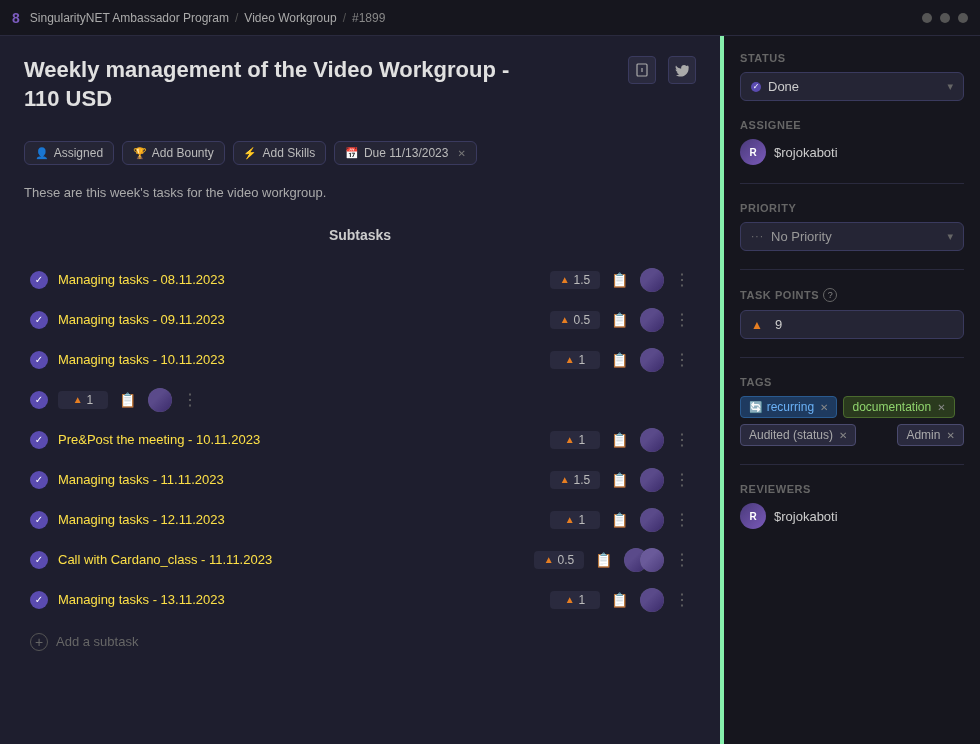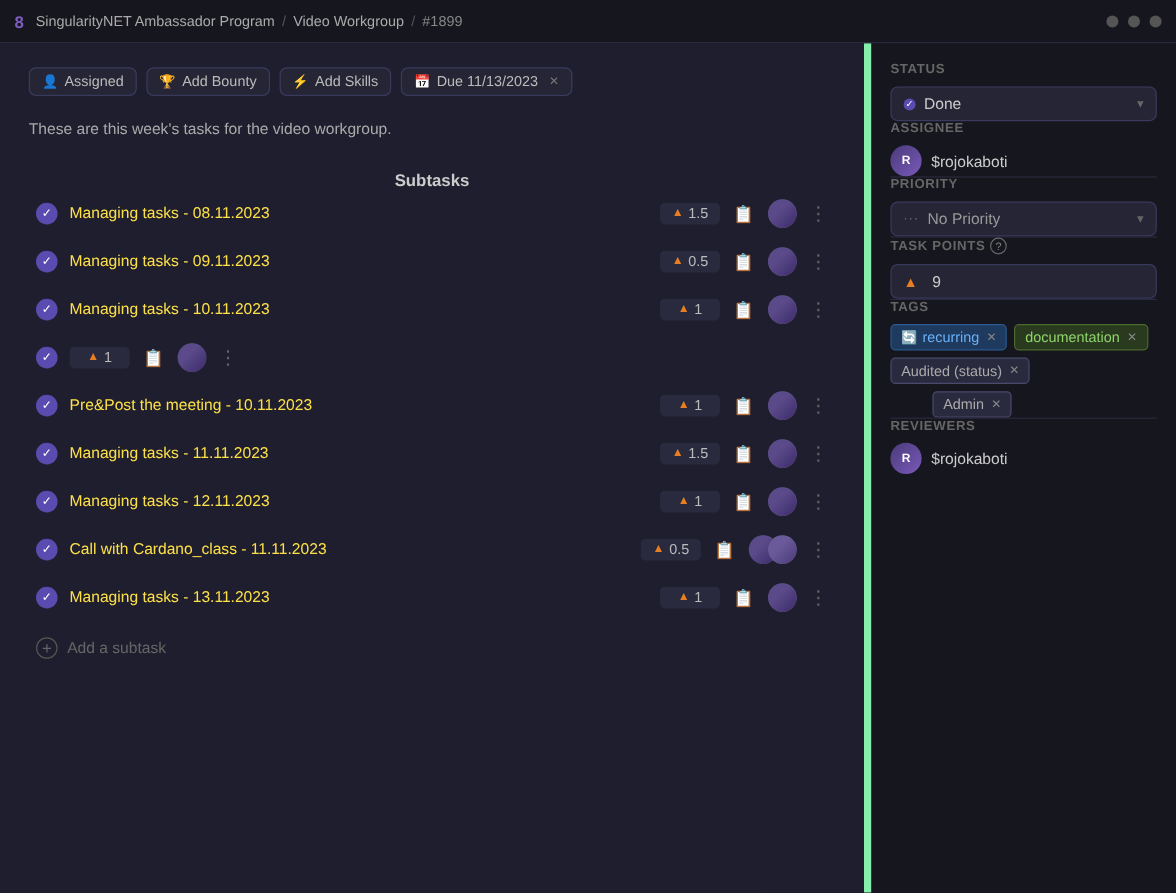--- a/index.html
+++ b/index.html
@@ -150,21 +150,21 @@
       font-size: 13px;
       margin-bottom: 24px;
       line-height: 1.5;
     }
 
     .subtasks-header {
       text-align: center;
       font-size: 14px;
       font-weight: 600;
       color: #ccc;
-      margin-bottom: 1px;
+      margin-bottom: 18px;
     }
 
     .subtask-list {
       display: flex;
       flex-direction: column;
       gap: 2px;
     }
 
     .subtask-row {
       display: flex;
@@ -270,24 +270,25 @@
       align-items: center;
       justify-content: center;
       font-size: 14px;
       color: #666;
     }
 
     
     .right-panel {
       width: 260px;
       background: #16161e;
-      border-left: 6px solid #86efac;
+      border-left: 4px solid #86efac;
       padding: 16px;
       display: flex;
       flex-direction: column;
+      gap: 18px;
       overflow-y: auto;
     }
 
     .panel-section-label {
       font-size: 11px;
       font-weight: 600;
       color: #666;
       letter-spacing: 0.05em;
       text-transform: uppercase;
       margin-bottom: 8px;
@@ -526,20 +527,36 @@
       <div class="window-ctrl"></div>
       <div class="window-ctrl"></div>
       <div class="window-ctrl"></div>
     </div>
   </div>
 
   <div class="main-layout">
 
     <div class="content-area">
 
+      <div style="display:flex; align-items:flex-start; justify-content:space-between; margin-bottom:14px;">
+        <h1 class="issue-title">Weekly management of the Video Workgroup - 110 USD</h1>
+        <div class="header-icons">
+          <div class="header-icon-btn">
+            <svg width="14" height="14" viewBox="0 0 14 14" fill="none">
+              <rect x="2" y="1" width="10" height="12" rx="1" stroke="#aaa" stroke-width="1.2" fill="none"></rect>
+              <line x1="7" y1="5" x2="7" y2="9" stroke="#aaa" stroke-width="1.2"></line>
+            </svg>
+          </div>
+          <div class="header-icon-btn">
+            <svg width="14" height="14" viewBox="0 0 14 14" fill="none">
+              <path d="M13 2.5c-.5.3-1 .5-1.6.6C10.8 2.4 10 2 9.1 2c-1.7 0-3 1.3-3 3 0 .2 0 .5.1.7C4 5.5 2 4.3 1 2.5c-.3.5-.4 1-.4 1.6 0 1 .5 1.9 1.3 2.5-.5 0-.9-.1-1.3-.4v.1c0 1.4 1 2.6 2.4 2.9-.3.1-.5.1-.8.1-.2 0-.4 0-.5-.1.4 1.1 1.4 1.9 2.7 1.9-1 .8-2.2 1.2-3.6 1.2H1c1.3.8 2.8 1.3 4.4 1.3 5.3 0 8.2-4.4 8.2-8.2V5C14 4.5 13.6 3.5 13 2.5z" fill="#aaa"></path>
+            </svg>
+          </div>
+        </div>
+      </div>
 
       <div class="toolbar-row">
         <div class="chip chip-assigned">
           <span class="chip-icon">👤</span>
           <span>Assigned</span>
         </div>
         <div class="chip chip-bounty">
           <span class="chip-icon">🏆</span>
           <span>Add Bounty</span>
         </div>

